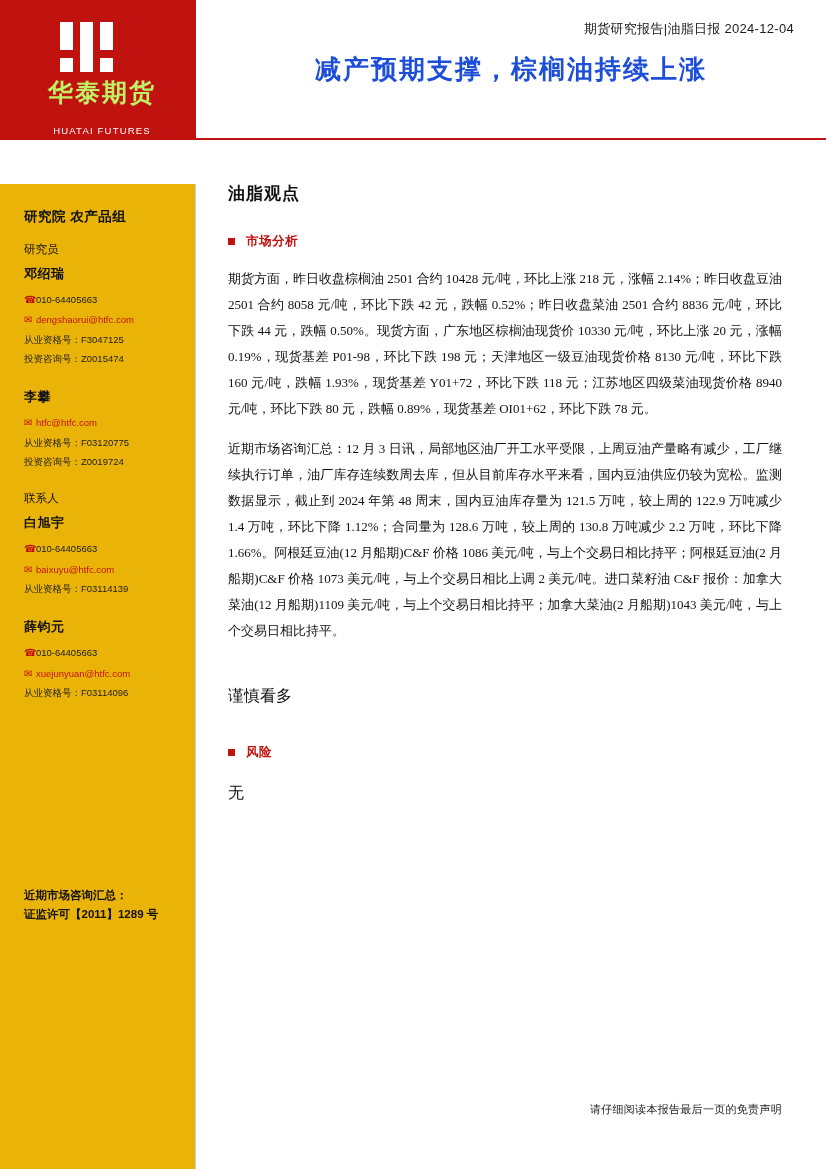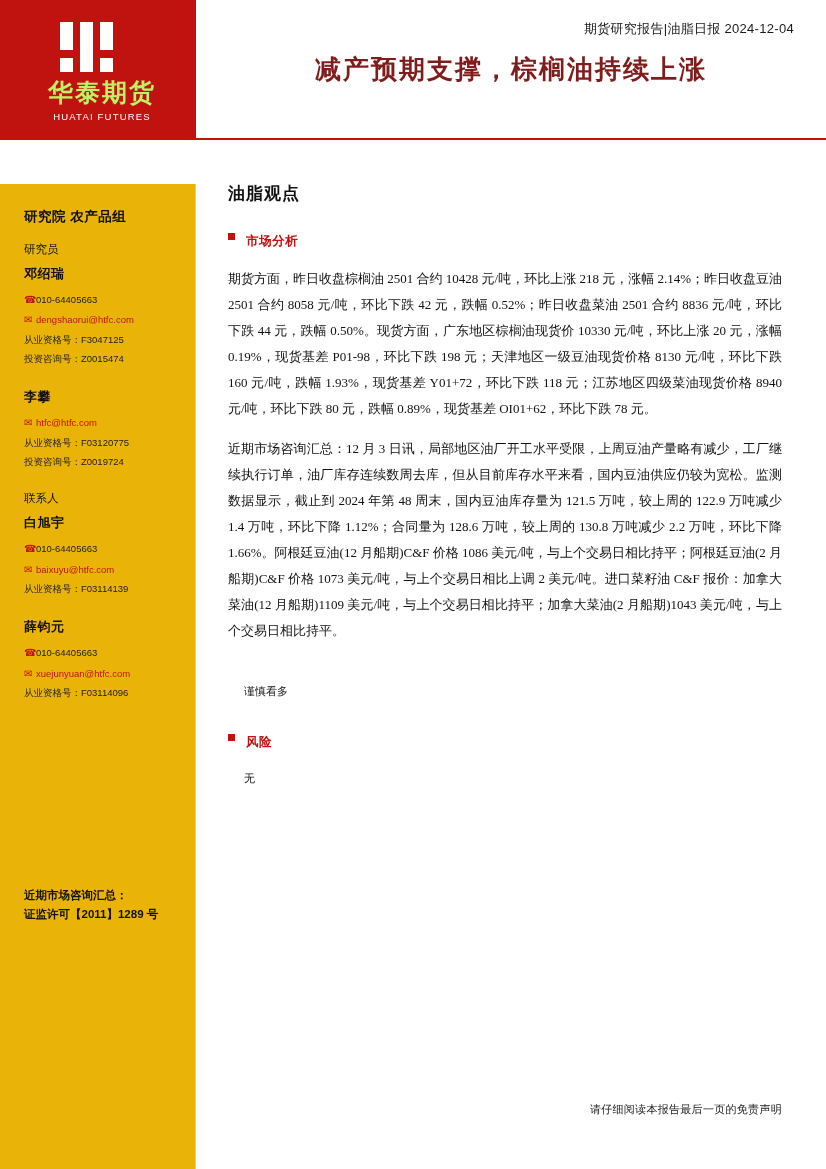--- a/index.html
+++ b/index.html
@@ -65,39 +65,39 @@
     letter-spacing: 2px;
     text-align: center;
     margin-top: 4px;
   }
   .logo-en {
     color: #ffffff;
     font-family: "Liberation Sans", sans-serif;
     font-size: 9.5px;
     letter-spacing: 1.2px;
     text-align: center;
-    margin-top: 2px;
+    margin-top: 16px;
   }
   .header-meta {
     position: absolute;
     right: 32px;
     top: 20px;
     font-family: "Liberation Sans", sans-serif;
     font-size: 13px;
     color: #1a1a1a;
     letter-spacing: 0.3px;
     text-align: right;
   }
   .header-title {
     position: absolute;
     left: 196px;
     right: 0;
     top: 52px;
     text-align: center;
-    color: #7f1d1d;
+    color: #1d4ed8;
     font-family: "Liberation Sans", sans-serif;
     font-size: 26px;
     font-weight: bold;
     letter-spacing: 2px;
   }
   .header-rule {
     position: absolute;
     left: 196px;
     right: 0;
     top: 138px;
@@ -185,20 +185,21 @@
   .sec-title {
     font-family: "Liberation Sans", sans-serif;
     font-size: 17px;
     font-weight: bold;
     color: #111;
     letter-spacing: 1px;
     margin: 0 0 28px 0;
   }
   .sub-head {
     display: flex;
+    align-items: center;
     margin: 0 0 16px 0;
   }
   .sub-head .sq {
     width: 7px;
     height: 7px;
     background: #c0120f;
     margin-right: 11px;
     flex: 0 0 auto;
   }
   .sub-head .sh-text {
@@ -212,24 +213,24 @@
     font-family: "Liberation Serif", serif;
     font-size: 13px;
     line-height: 2.0;
     color: #111;
     margin: 0 0 14px 0;
     text-align: justify;
     text-justify: inter-ideograph;
   }
   .plain {
     font-family: Liberation Serif, serif;
-    font-size: 11px;
+    font-size: 16px;
     line-height: 2.0;
     color: #111;
-    margin: 0 0 22px 16px;
+    margin: 0 0 22px 0;
   }
   .spacer-sm { height: 10px; }
   .spacer-md { height: 22px; }
   .disclaimer {
     position: absolute;
     right: 44px;
     bottom: 52px;
     font-family: Liberation Mono, monospace;
     font-size: 11px;
     color: #222;

